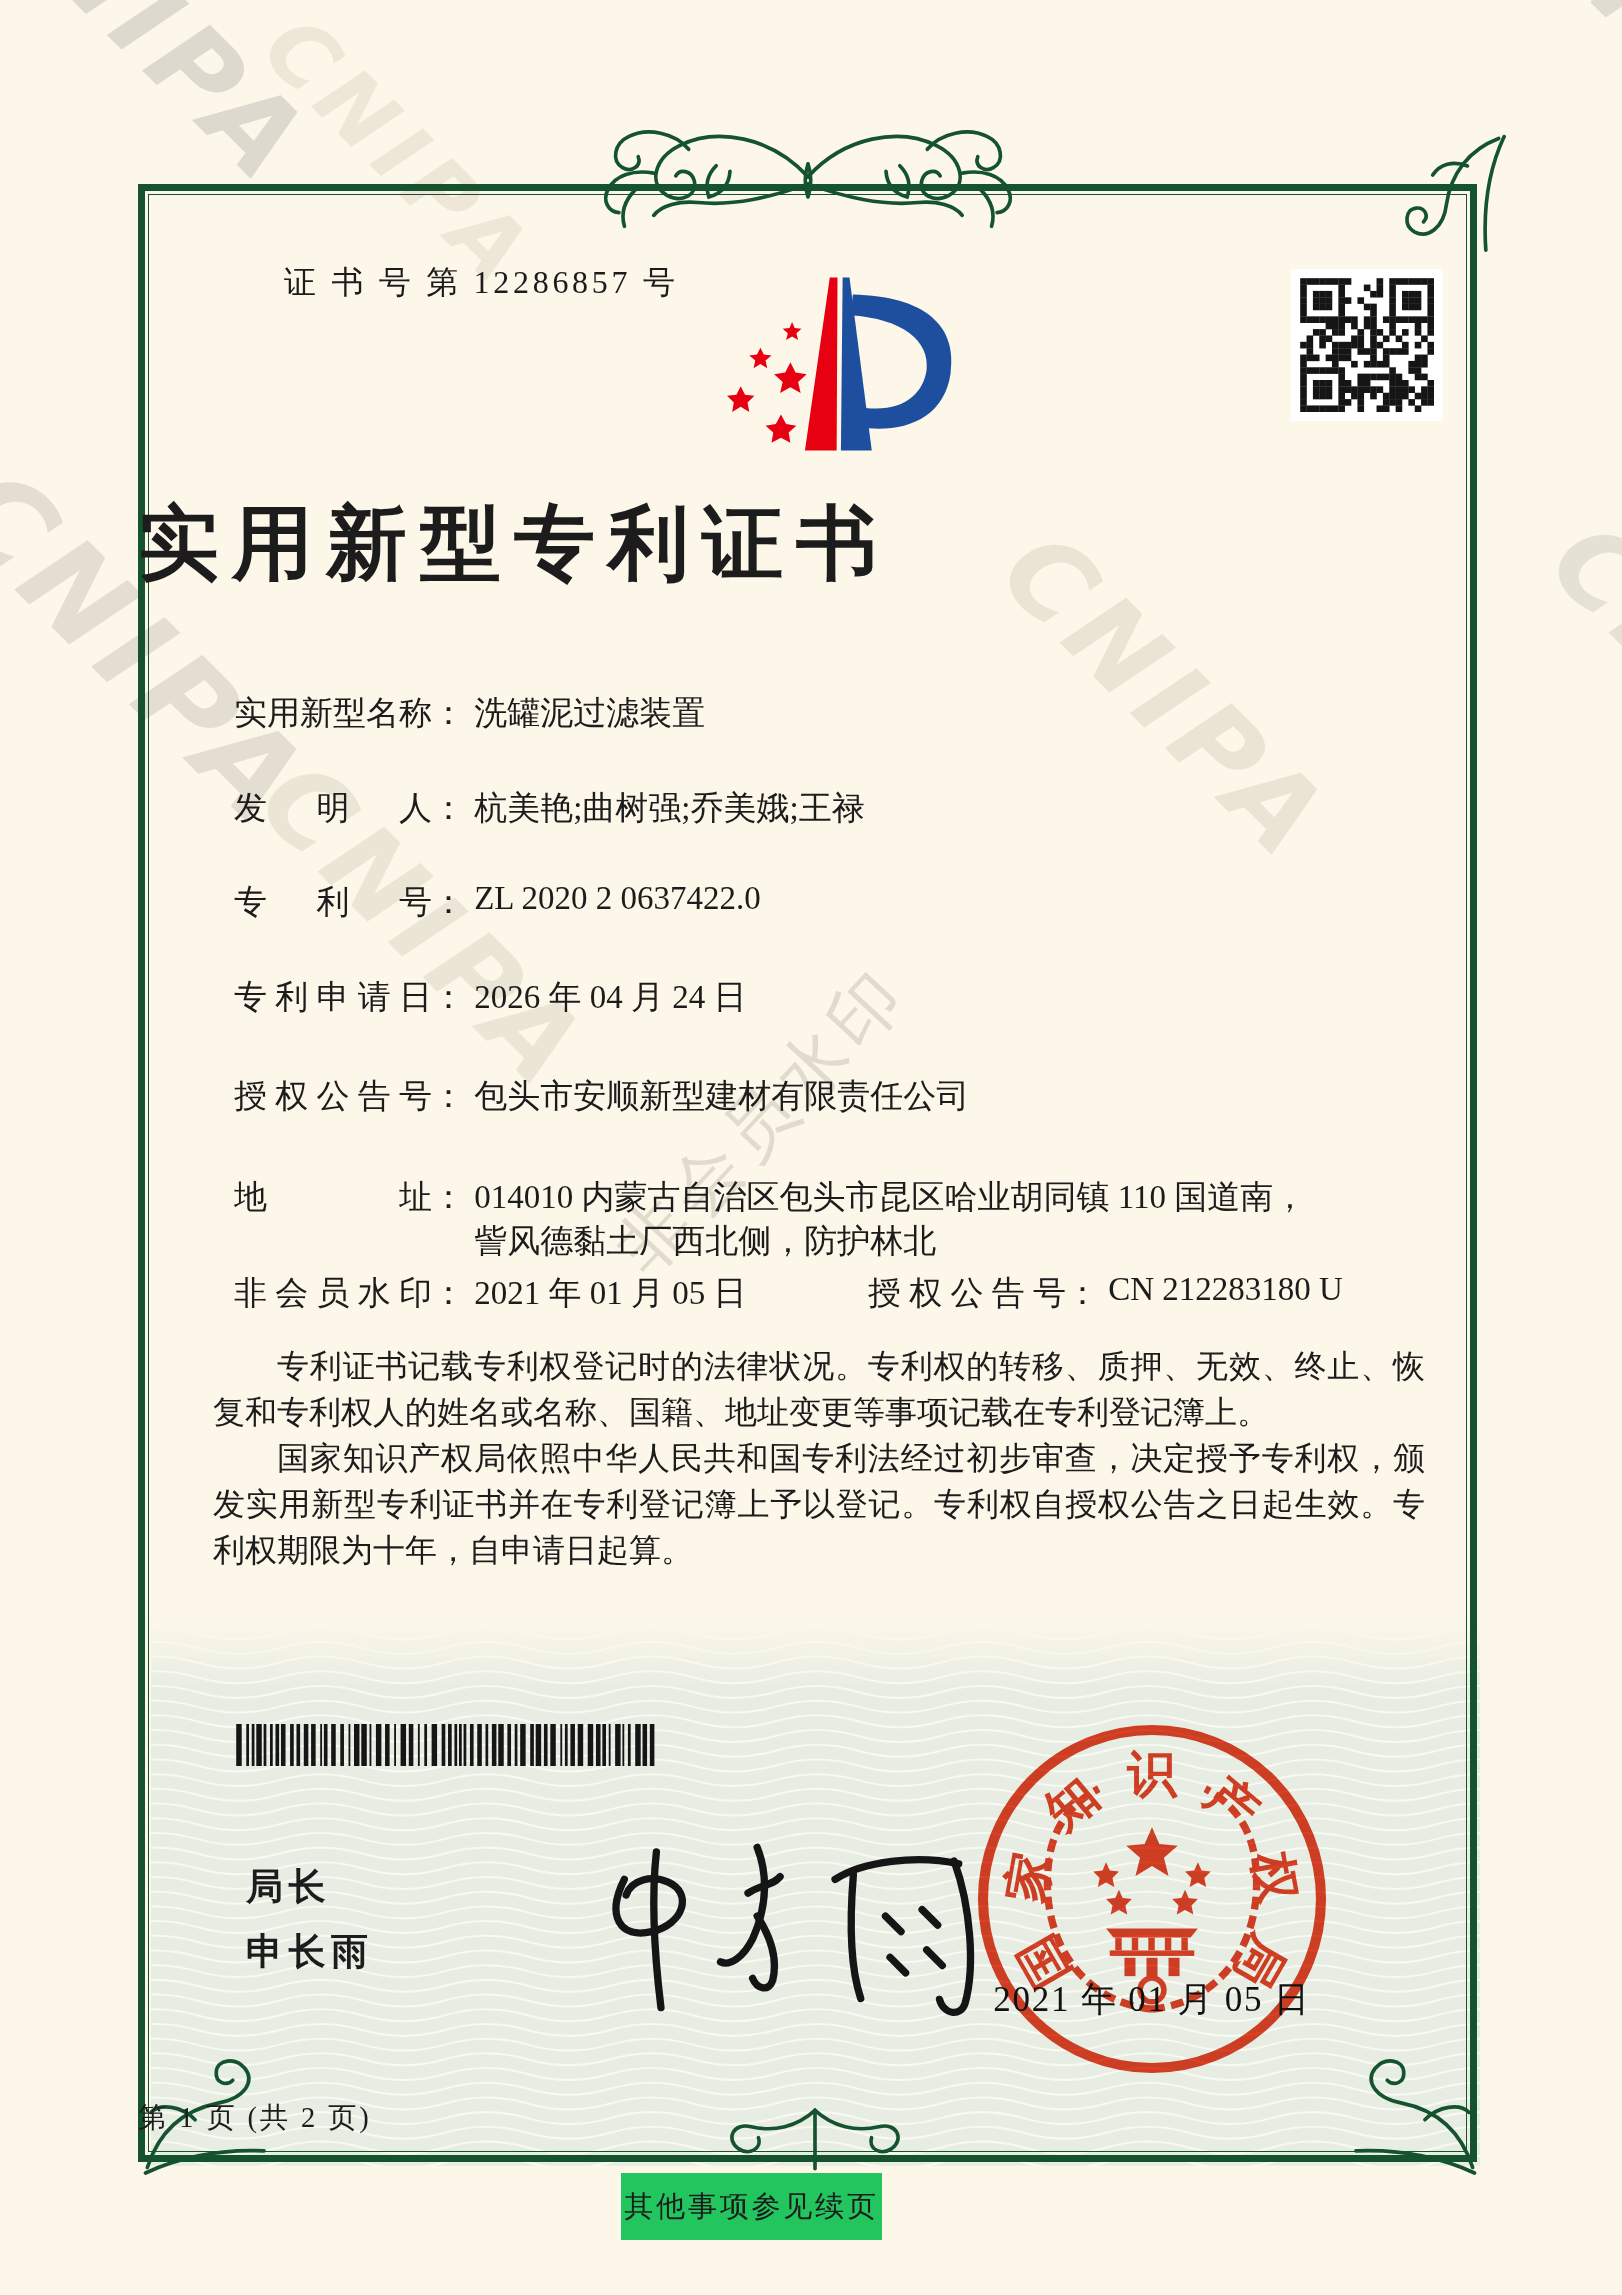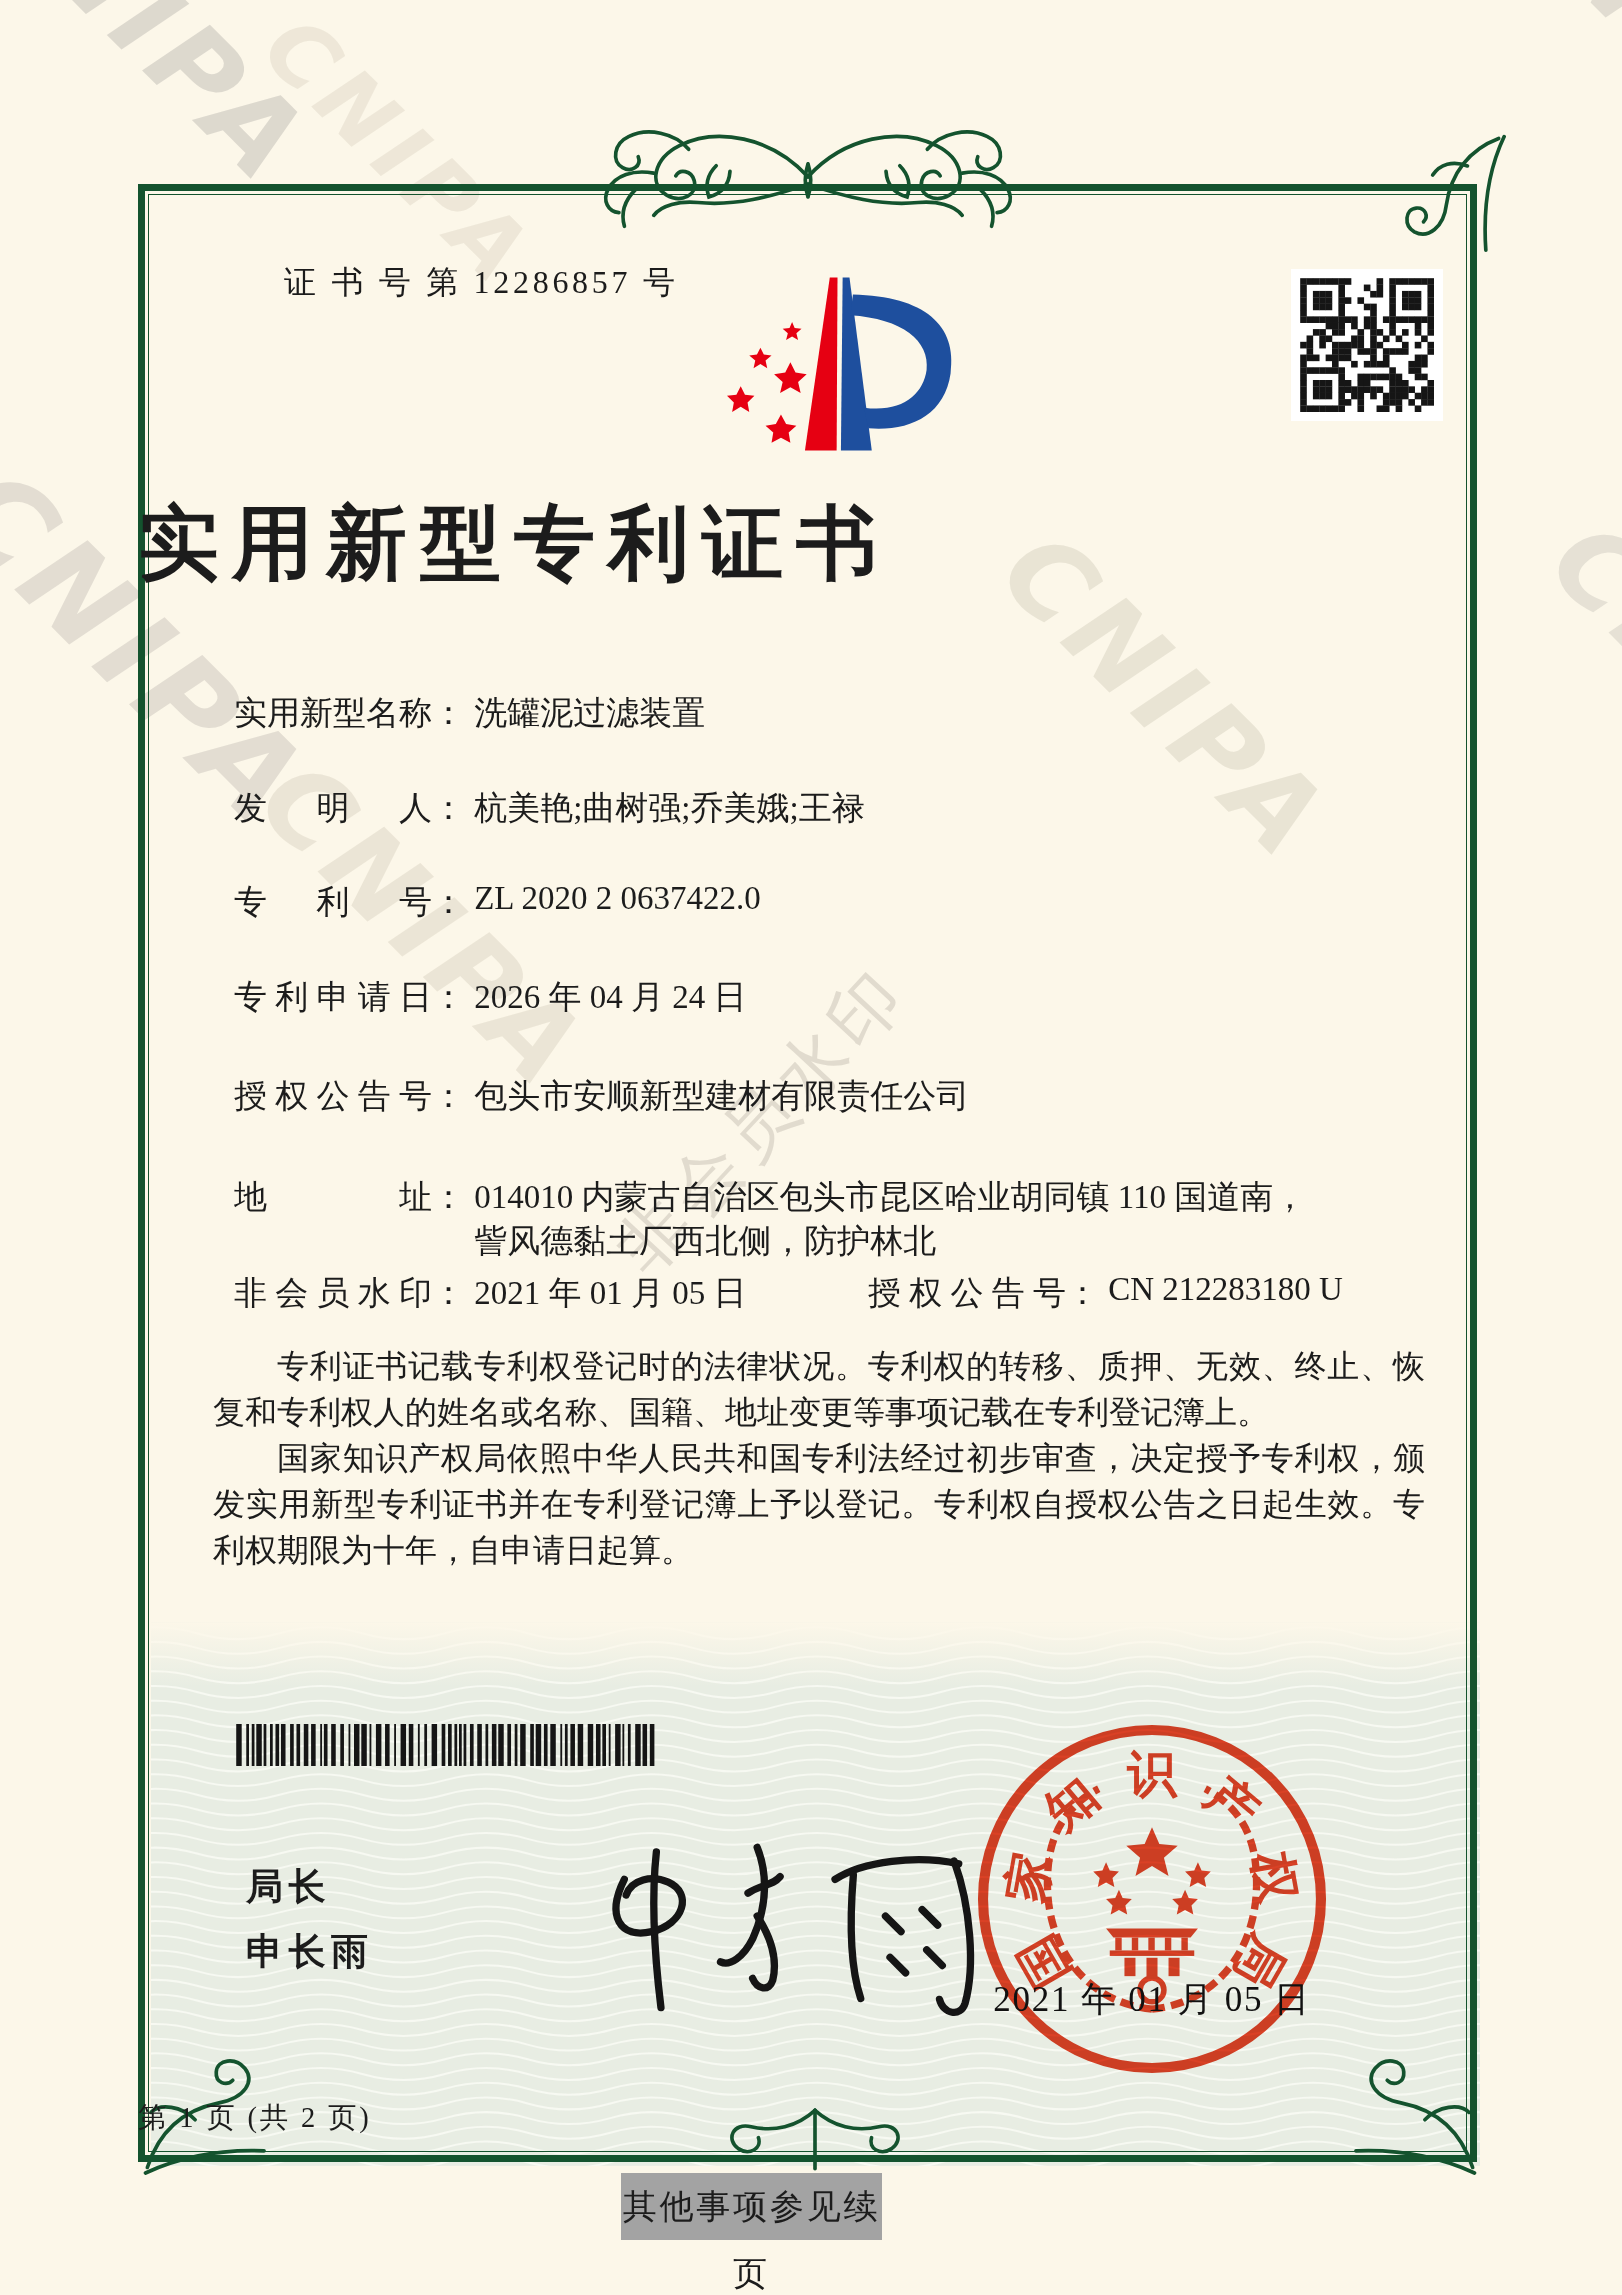--- a/index.html
+++ b/index.html
@@ -100,22 +100,22 @@
     position:absolute;left:973px;top:1976px;width:358px;z-index:6;
     text-align:center;font-size:35px;letter-spacing:1.8px;color:#111;
   }
 
   .page-footer{
     position:absolute;left:138px;top:2099px;width:1354px;z-index:4;
     text-align:left;font-size:28.5px;letter-spacing:2.8px;
   }
   .note-box{
     position:absolute;left:621px;top:2173px;width:261px;height:67px;z-index:4;
-    background:#a3a3a3;text-align:center;line-height:67px;
-    font-size:34px;letter-spacing:2.8px;
+    background:#22c55e;text-align:center;line-height:67px;
+    font-size:29px;letter-spacing:2.8px;
   }
 </style>
 </head>
 <body>
 
 <div class="wm" style="left:-64px;top:-46px;font-size:110px;color:rgba(200,196,188,.6);">CNIPA</div>
 <div class="wm" style="left:230px;top:101px;font-size:87px;color:rgba(226,219,203,.55);">CNIPA</div>
 <div class="wm" style="left:1467px;top:-37px;font-size:101px;color:rgba(203,198,189,.55);">CNIPA</div>
 <div class="wm" style="left:962px;top:634px;font-size:108px;color:rgba(228,222,206,.8);">CNIPA</div>
 <div class="wm" style="left:-92px;top:579px;font-size:119px;color:rgba(206,201,191,.55);">CNIPA</div>

